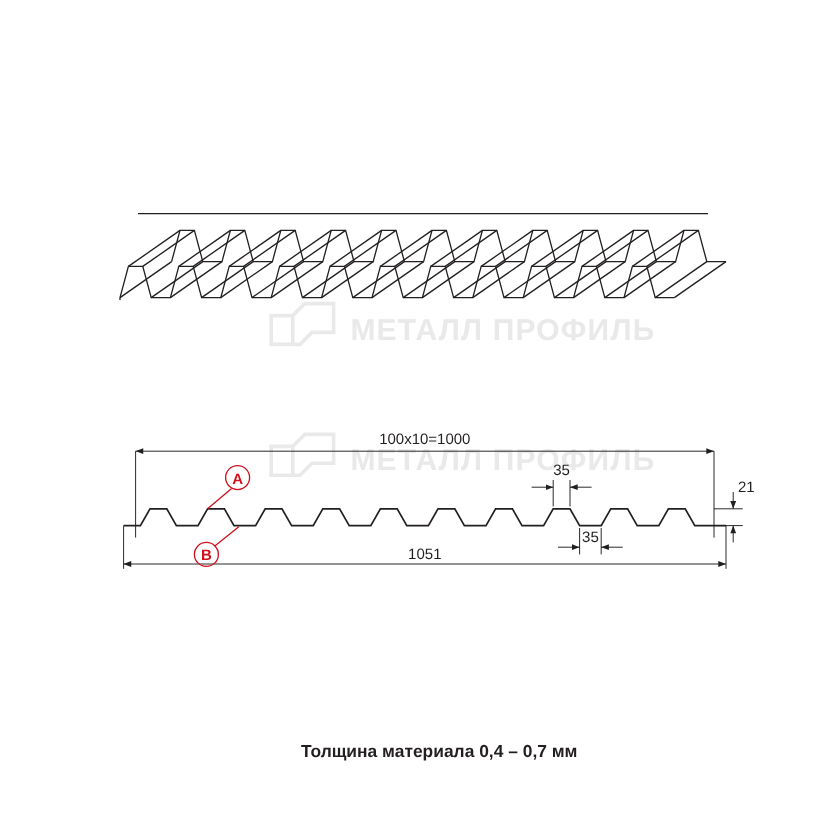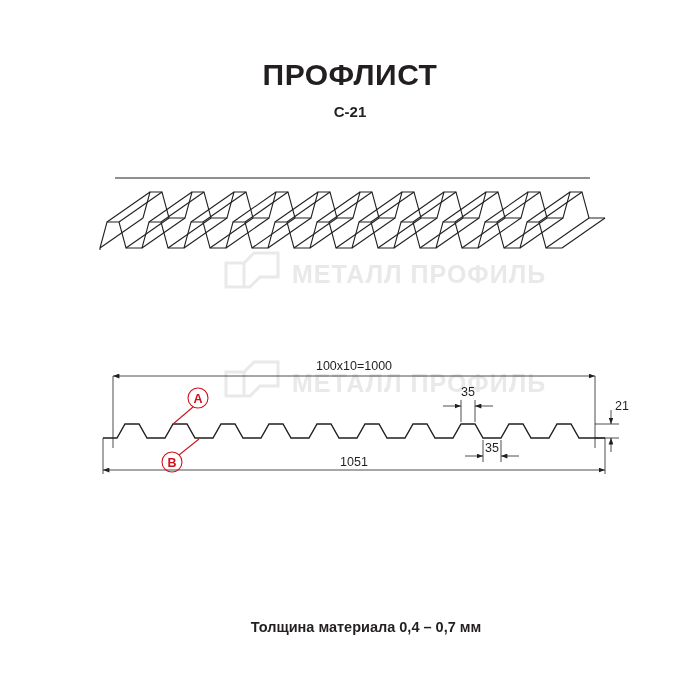--- a/index.html
+++ b/index.html
@@ -101,22 +101,20 @@
     font-weight: bold;
     fill: #e9e9e9;
     letter-spacing: 1px;
   }
 </style>
 </head>
 <body>
 
 <div class="page">
 
-  <div class="title">ПРОФЛИСТ</div>
-  <div class="subtitle">С-21</div>
 
   <div class="iso-wrap">
     <svg width="535" height="130" viewBox="0 0 535 130">
       <g fill="none" stroke="#231f20" stroke-width="1.1" stroke-linejoin="miter">
 
         <path d="M30 28 L505 28"></path>
 
         <path d="M15 98
                  L22 72 L34 72 L41 98
                  L57 98 L64 72 L76 72 L83 98

